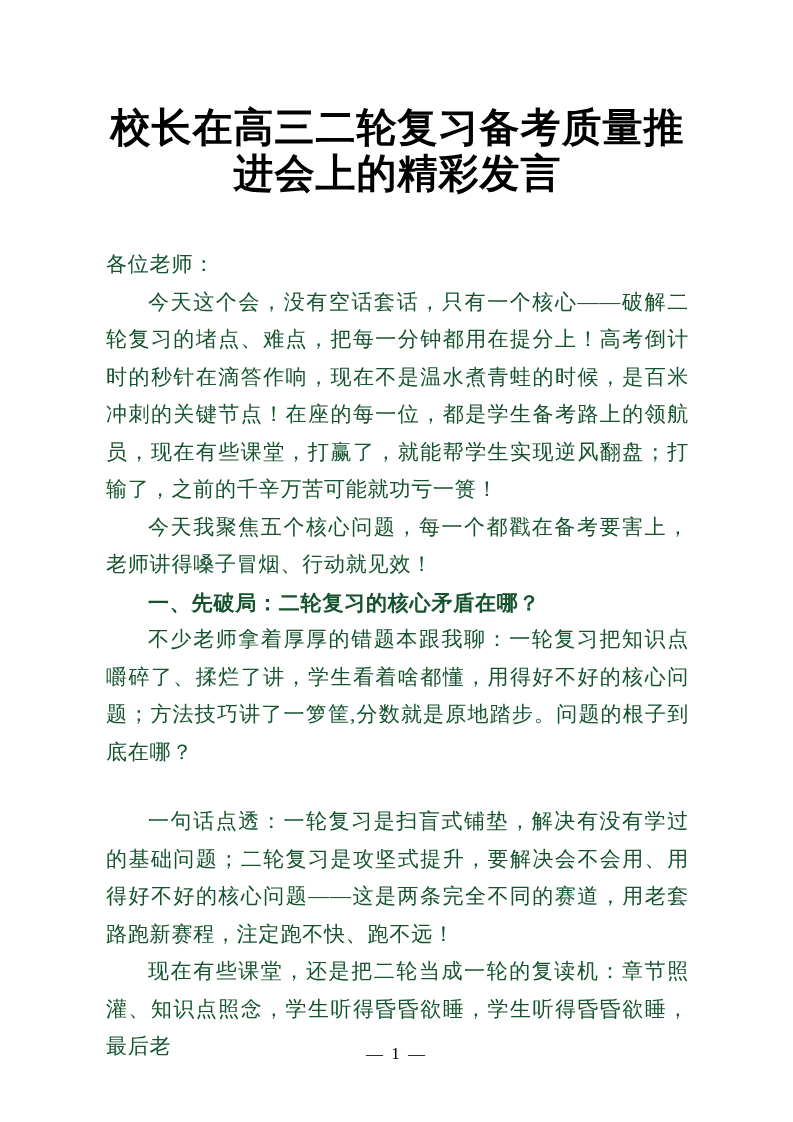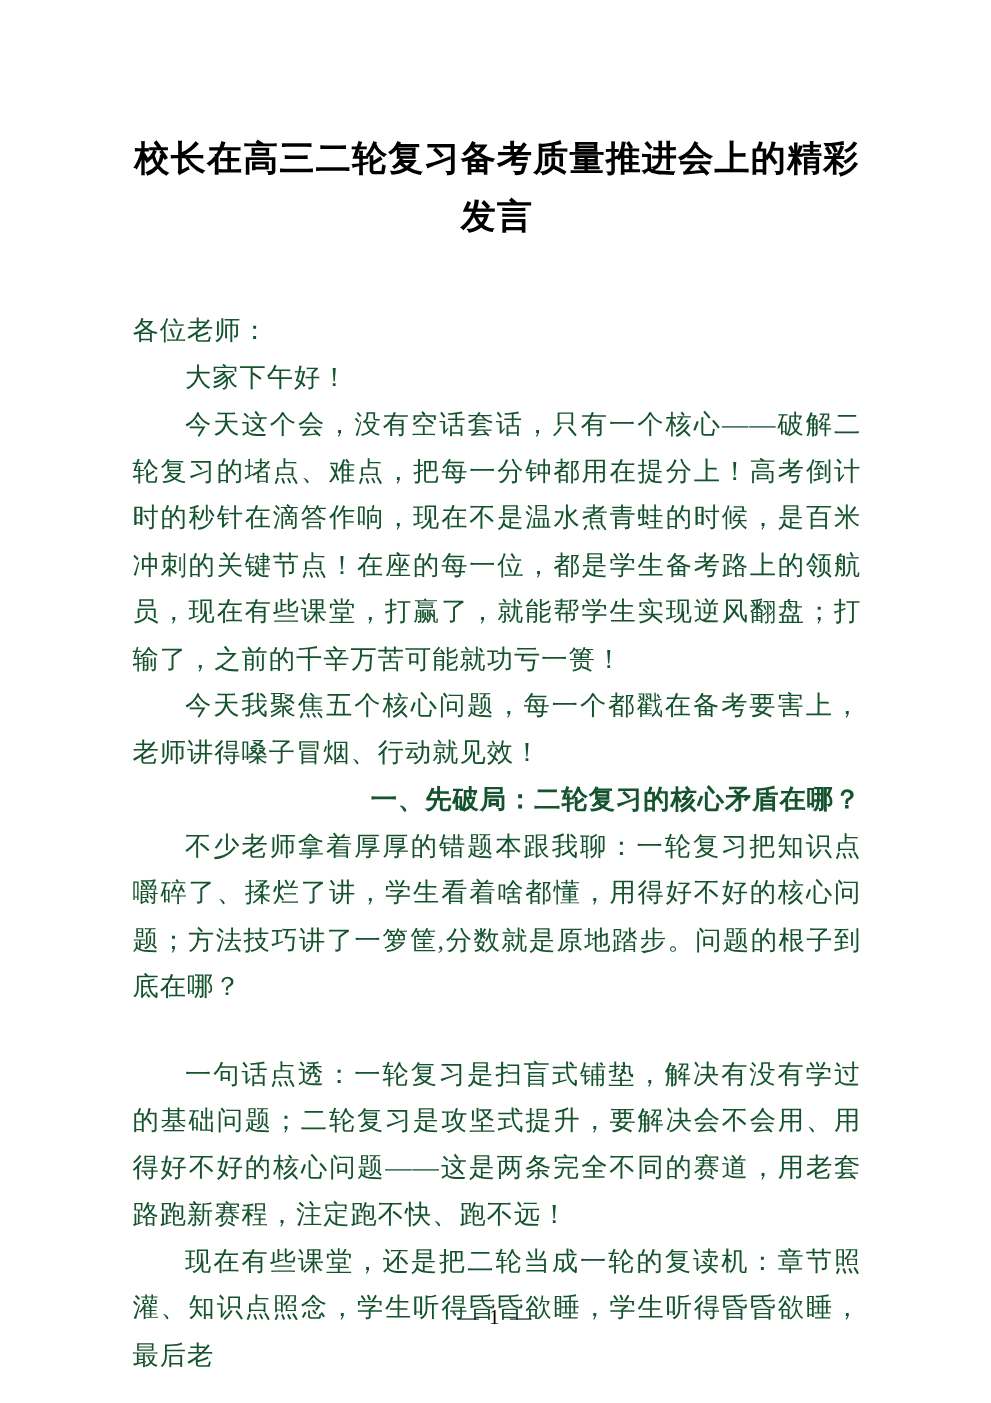--- a/index.html
+++ b/index.html
@@ -14,21 +14,21 @@
   .page {
     position: relative;
     width: 793px;
     height: 1122px;
     padding: 104px 104px 0 106px;
     background: #ffffff;
   }
   .title {
     font-family: "Liberation Sans", "DejaVu Sans", sans-serif;
     font-weight: 800;
-    font-size: 28px;
+    font-size: 40px;
     line-height: 46px;
     text-align: center;
     color: #000000;
     letter-spacing: 1px;
   }
   .body-text {
     margin-top: 50px;
   }
   .para {
     font-size: 21px;
@@ -37,21 +37,21 @@
     text-align: justify;
     text-indent: 2em;
     color: #14532d;
   }
   .para.no-indent {
     text-indent: 0;
   }
   .para.heading {
     font-family: "Liberation Sans", "DejaVu Sans", sans-serif;
     font-weight: bold;
-    text-align: right;
+    text-align: left;
   }
   .para.gap-before {
     margin-top: 32px;
   }
   .footer {
     position: absolute;
     left: 0;
     right: 0;
     bottom: 58px;
     text-align: center;
@@ -64,21 +64,20 @@
 <body>
 
 <main class="page">
 
   <h1 class="title">校长在高三二轮复习备考质量推进会上的精彩发言</h1>
 
   <section class="body-text">
 
     <p class="para no-indent">各位老师：</p>
 
-    <p class="para">大家下午好！</p>
 
     <p class="para">今天这个会，没有空话套话，只有一个核心——破解二轮复习的堵点、难点，把每一分钟都用在提分上！高考倒计时的秒针在滴答作响，现在不是温水煮青蛙的时候，是百米冲刺的关键节点！在座的每一位，都是学生备考路上的领航员，现在有些课堂，打赢了，就能帮学生实现逆风翻盘；打输了，之前的千辛万苦可能就功亏一篑！</p>
 
     <p class="para">今天我聚焦五个核心问题，每一个都戳在备考要害上，老师讲得嗓子冒烟、行动就见效！</p>
 
     <p class="para heading">一、先破局：二轮复习的核心矛盾在哪？</p>
 
     <p class="para">不少老师拿着厚厚的错题本跟我聊：一轮复习把知识点嚼碎了、揉烂了讲，学生看着啥都懂，用得好不好的核心问题；方法技巧讲了一箩筐,分数就是原地踏步。问题的根子到底在哪？</p>
 
     <p class="para gap-before">一句话点透：一轮复习是扫盲式铺垫，解决有没有学过的基础问题；二轮复习是攻坚式提升，要解决会不会用、用得好不好的核心问题——这是两条完全不同的赛道，用老套路跑新赛程，注定跑不快、跑不远！</p>

